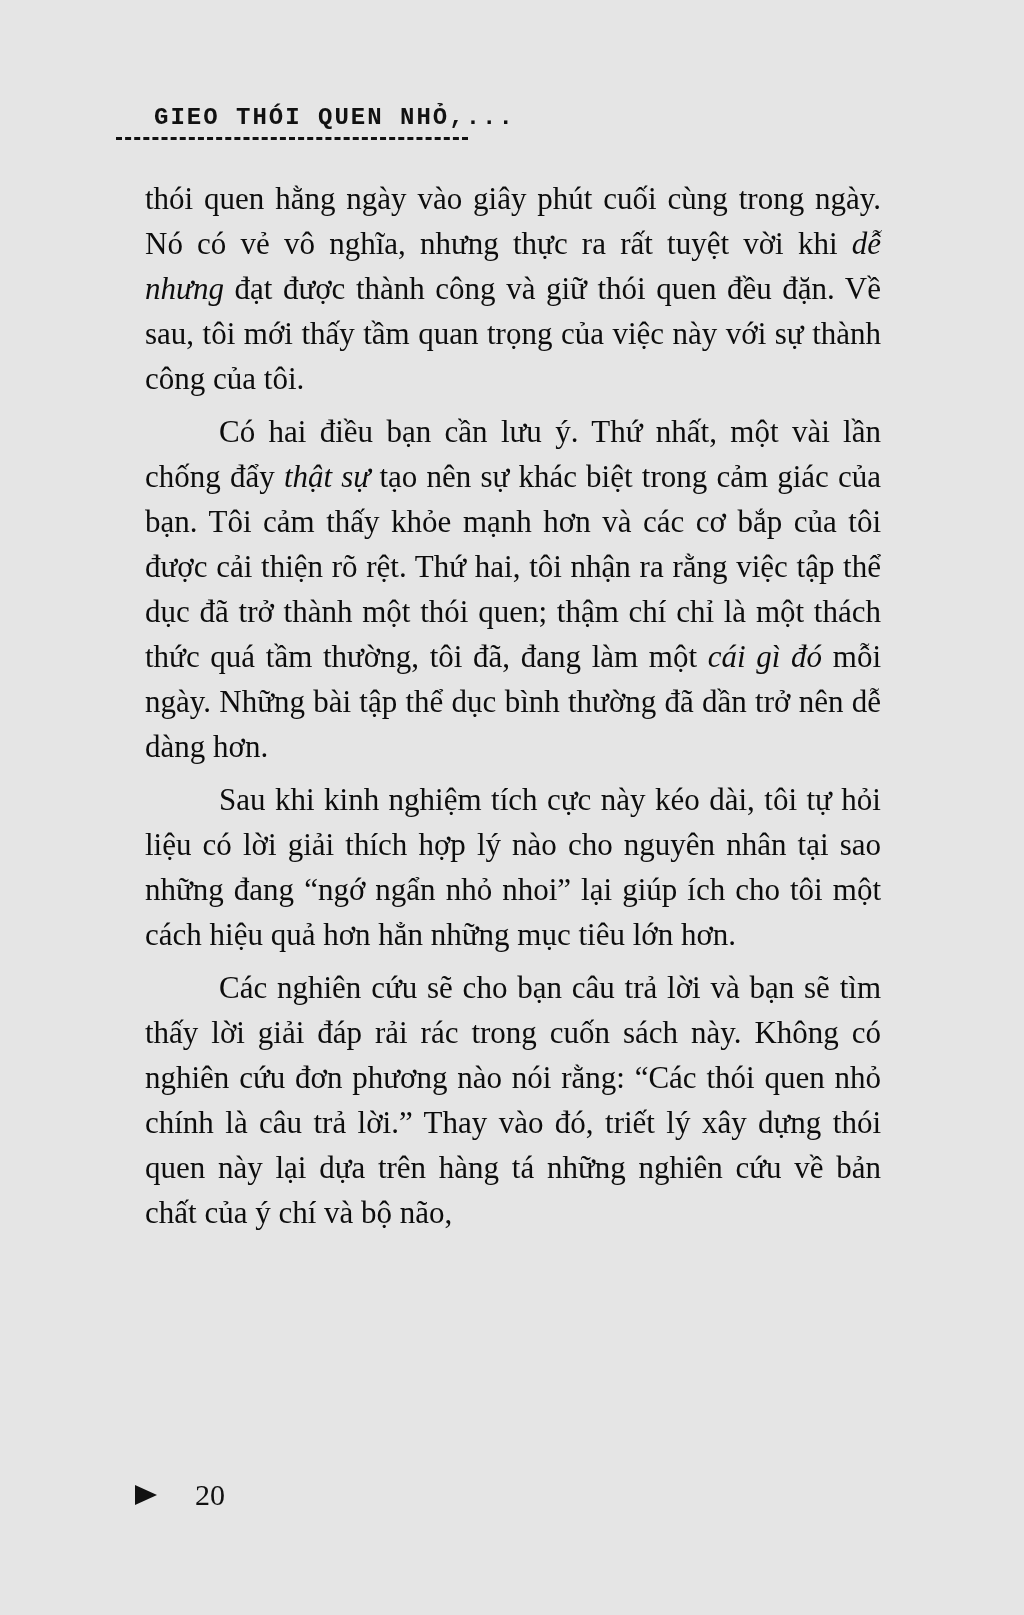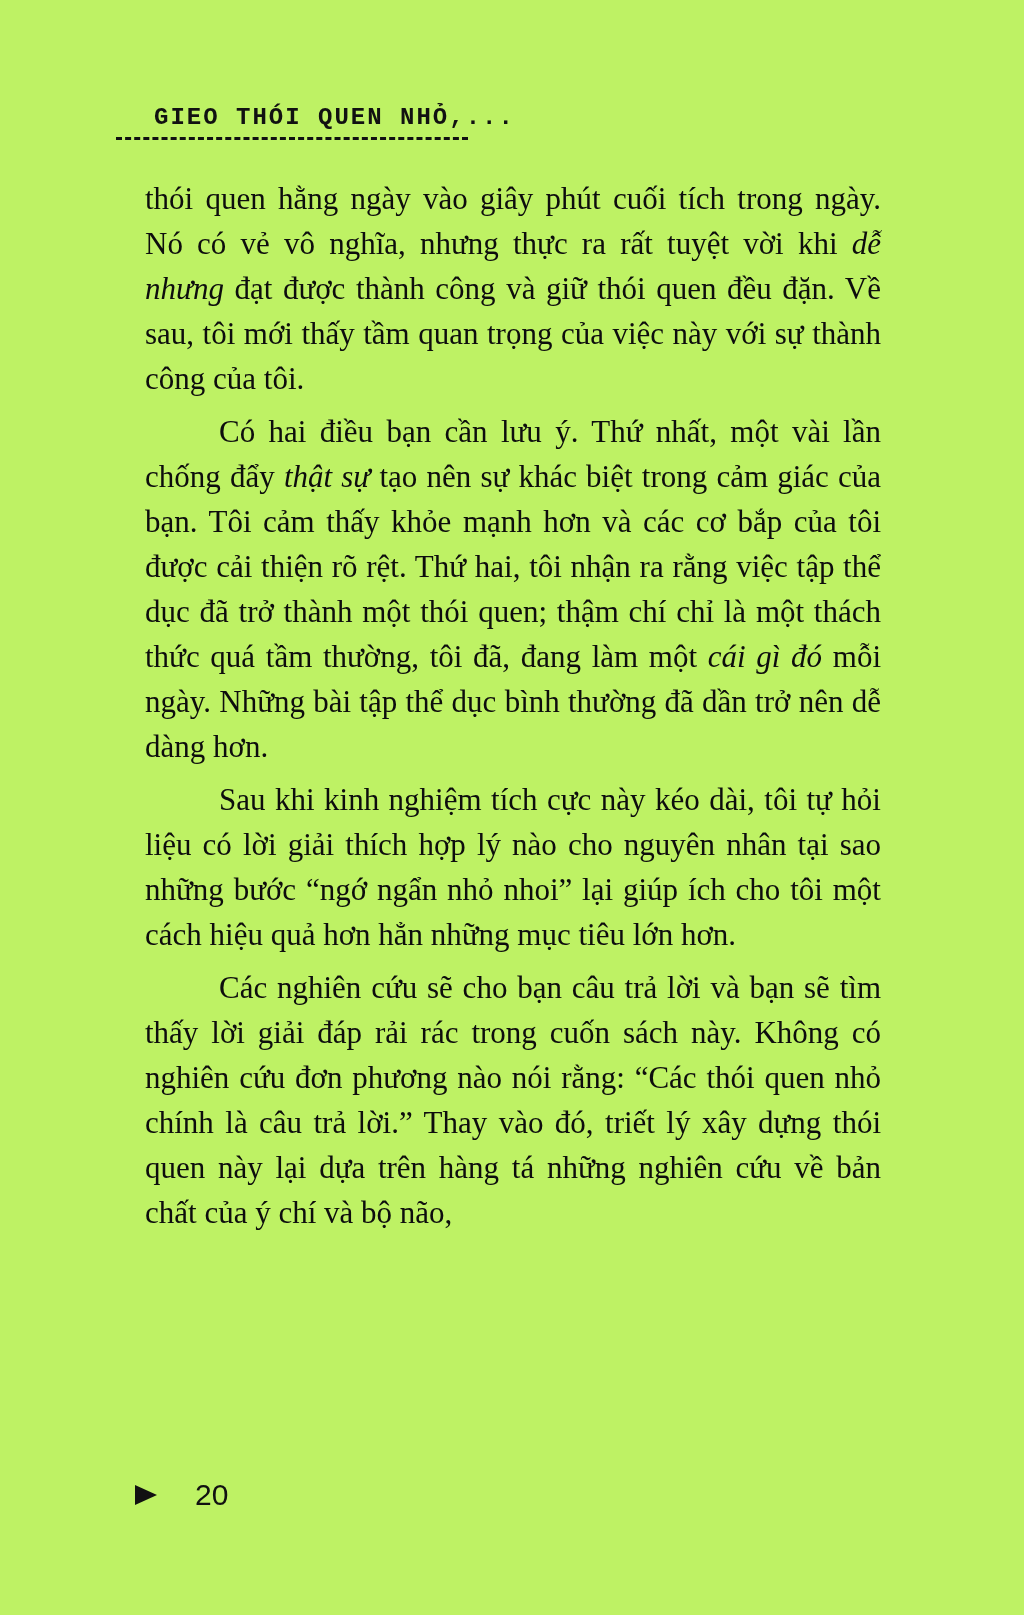--- a/index.html
+++ b/index.html
@@ -4,21 +4,21 @@
 <style>
   html, body {
     margin: 0;
     padding: 0;
     background: #ffffff;
   }
   .page {
     position: relative;
     width: 1024px;
     height: 1615px;
-    background: #bef264;
+    background: #e5e5e5;
     overflow: hidden;
     color: #111111;
   }
   
   .running-header {
     position: absolute;
     left: 116px;
     top: 104px;
     width: 352px;
   }
@@ -68,39 +68,39 @@
   }
   .triangle-icon {
     width: 0;
     height: 0;
     border-left: 22px solid #111111;
     border-top: 10px solid transparent;
     border-bottom: 10px solid transparent;
   }
   .page-number {
     margin-left: 38px;
-    font-family: Liberation Sans, sans-serif;
+    font-family: Liberation Serif, serif;
     font-size: 30px;
     color: #111111;
   }
 </style>
 </head>
 <body>
 
 <div class="page">
 
   <div class="running-header">
     <div class="title">GIEO THÓI QUEN NHỎ,...</div>
     <div class="header-rule"></div>
   </div>
 
   <div class="body-text">
-      <p><span>thói quen hằng ngày vào giây phút cuối tích trong ngày. Nó có vẻ vô nghĩa, nhưng thực ra rất tuyệt vời khi </span><em>dễ nhưng</em><span> đạt được thành công và giữ thói quen đều đặn. Về sau, tôi mới thấy tầm quan trọng của việc này với sự thành công của tôi.</span></p>
+      <p><span>thói quen hằng ngày vào giây phút cuối cùng trong ngày. Nó có vẻ vô nghĩa, nhưng thực ra rất tuyệt vời khi </span><em>dễ nhưng</em><span> đạt được thành công và giữ thói quen đều đặn. Về sau, tôi mới thấy tầm quan trọng của việc này với sự thành công của tôi.</span></p>
       <p class="indent"><span>Có hai điều bạn cần lưu ý. Thứ nhất, một vài lần chống đẩy </span><em>thật sự</em><span> tạo nên sự khác biệt trong cảm giác của bạn. Tôi cảm thấy khỏe mạnh hơn và các cơ bắp của tôi được cải thiện rõ rệt. Thứ hai, tôi nhận ra rằng việc tập thể dục đã trở thành một thói quen; thậm chí chỉ là một thách thức quá tầm thường, tôi đã, đang làm một </span><em>cái gì đó</em><span> mỗi ngày. Những bài tập thể dục bình thường đã dần trở nên dễ dàng hơn.</span></p>
-      <p class="indent"><span>Sau khi kinh nghiệm tích cực này kéo dài, tôi tự hỏi liệu có lời giải thích hợp lý nào cho nguyên nhân tại sao những bước “ngớ ngẩn nhỏ nhoi” lại giúp ích cho tôi một cách hiệu quả hơn hẳn những mục tiêu lớn hơn.</span></p>
+      <p class="indent"><span>Sau khi kinh nghiệm tích cực này kéo dài, tôi tự hỏi liệu có lời giải thích hợp lý nào cho nguyên nhân tại sao những đang “ngớ ngẩn nhỏ nhoi” lại giúp ích cho tôi một cách hiệu quả hơn hẳn những mục tiêu lớn hơn.</span></p>
       <p class="indent"><span>Các nghiên cứu sẽ cho bạn câu trả lời và bạn sẽ tìm thấy lời giải đáp rải rác trong cuốn sách này. Không có nghiên cứu đơn phương nào nói rằng: “Các thói quen nhỏ chính là câu trả lời.” Thay vào đó, triết lý xây dựng thói quen này lại dựa trên hàng tá những nghiên cứu về bản chất của ý chí và bộ não,</span></p>
     </div>
 
   <div class="page-footer">
     <div class="triangle-icon"></div>
     <div class="page-number">20</div>
   </div>
 
 </div>
 

